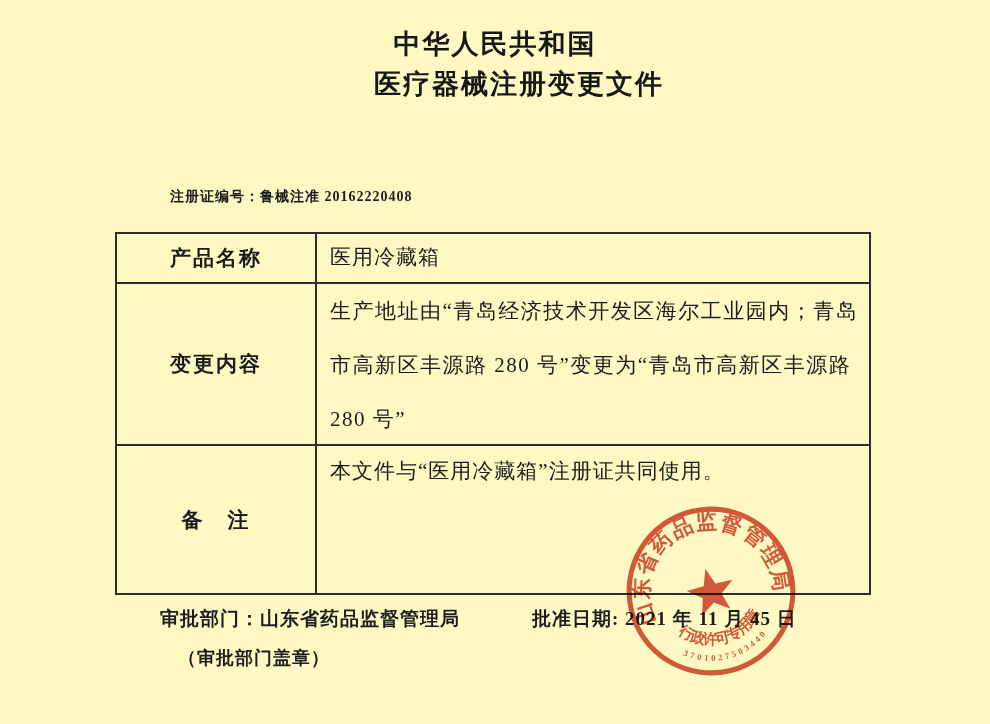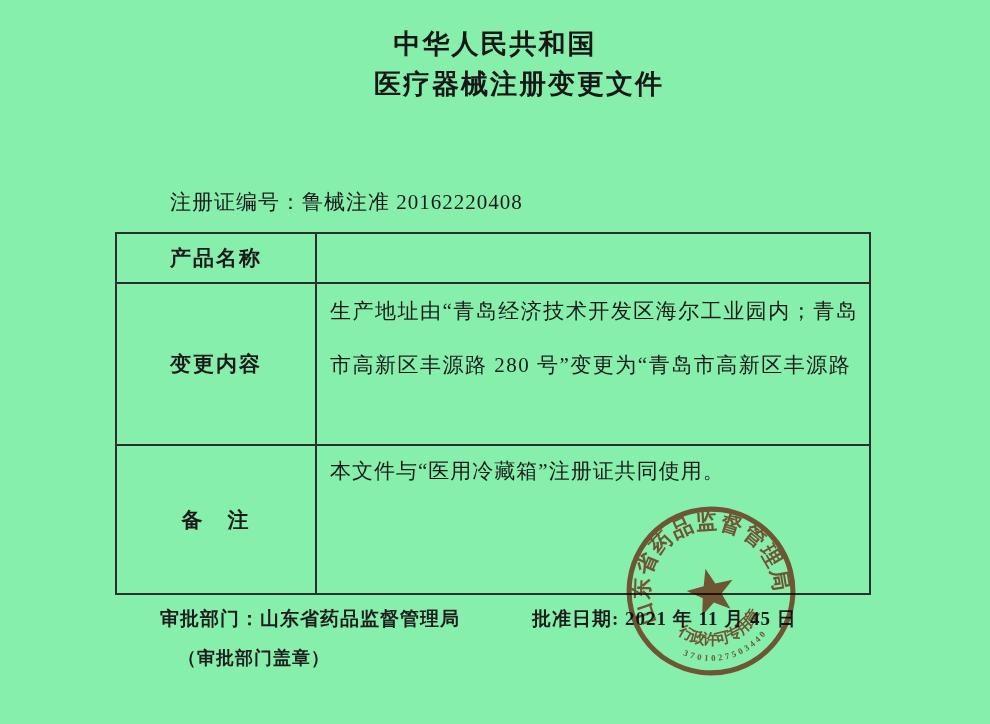--- a/index.html
+++ b/index.html
@@ -1,20 +1,20 @@
 <!DOCTYPE html>
 <html><head>
 <meta charset="utf-8">
 <style>
   html, body { margin: 0; padding: 0; background: #ffffff; }
   .canvas {
     position: relative;
     width: 990px;
     height: 724px;
-    background: #86efac;
+    background: #fef9c3;
     font-family: "Liberation Serif", "DejaVu Serif", serif;
     color: #1d1d1d;
     overflow: hidden;
   }
   .doc-title {
     position: absolute;
     left: 0;
     width: 990px;
     text-align: center;
     font-size: 27px;
@@ -22,22 +22,22 @@
     letter-spacing: 2px;
     color: #171717;
   }
   .doc-title.line1 { top: 26px; }
   .doc-title.line2 { top: 66px; margin-left: 24px; }
   .reg-line {
     position: absolute;
     left: 170px;
     top: 188px;
     height: 28px;
-    font-size: 21px;
-    font-weight: 400;
+    font-size: 14px;
+    font-weight: 700;
     letter-spacing: 1px;
     color: #1b1b1b;
     white-space: nowrap;
   }
   .doc-table {
     position: absolute;
     left: 115px;
     top: 232px;
     width: 756px;
     height: 363px;
@@ -148,27 +148,31 @@
 
   <div class="doc-title line1">中华人民共和国</div>
   <div class="doc-title line2">医疗器械注册变更文件</div>
 
   <div class="reg-line"><span>注册证编号：</span><span>鲁械注准 20162220408</span></div>
 
   <div class="doc-table">
 
     <div class="t-row row-1">
       <div class="t-label">产品名称</div>
+      <div class="t-value">
+        <div class="v-single">医用冷藏箱</div>
+      </div>
     </div>
 
     <div class="t-row row-2">
       <div class="t-label">变更内容</div>
       <div class="t-value">
         <div class="v-line">生产地址由“青岛经济技术开发区海尔工业园内；青岛</div>
         <div class="v-line">市高新区丰源路 280 号”变更为“青岛市高新区丰源路</div>
+        <div class="v-line">280 号”</div>
       </div>
     </div>
 
     <div class="t-row row-3">
       <div class="t-label">备　注</div>
       <div class="t-value">
         <div class="v-top">本文件与“医用冷藏箱”注册证共同使用。</div>
       </div>
     </div>
 

